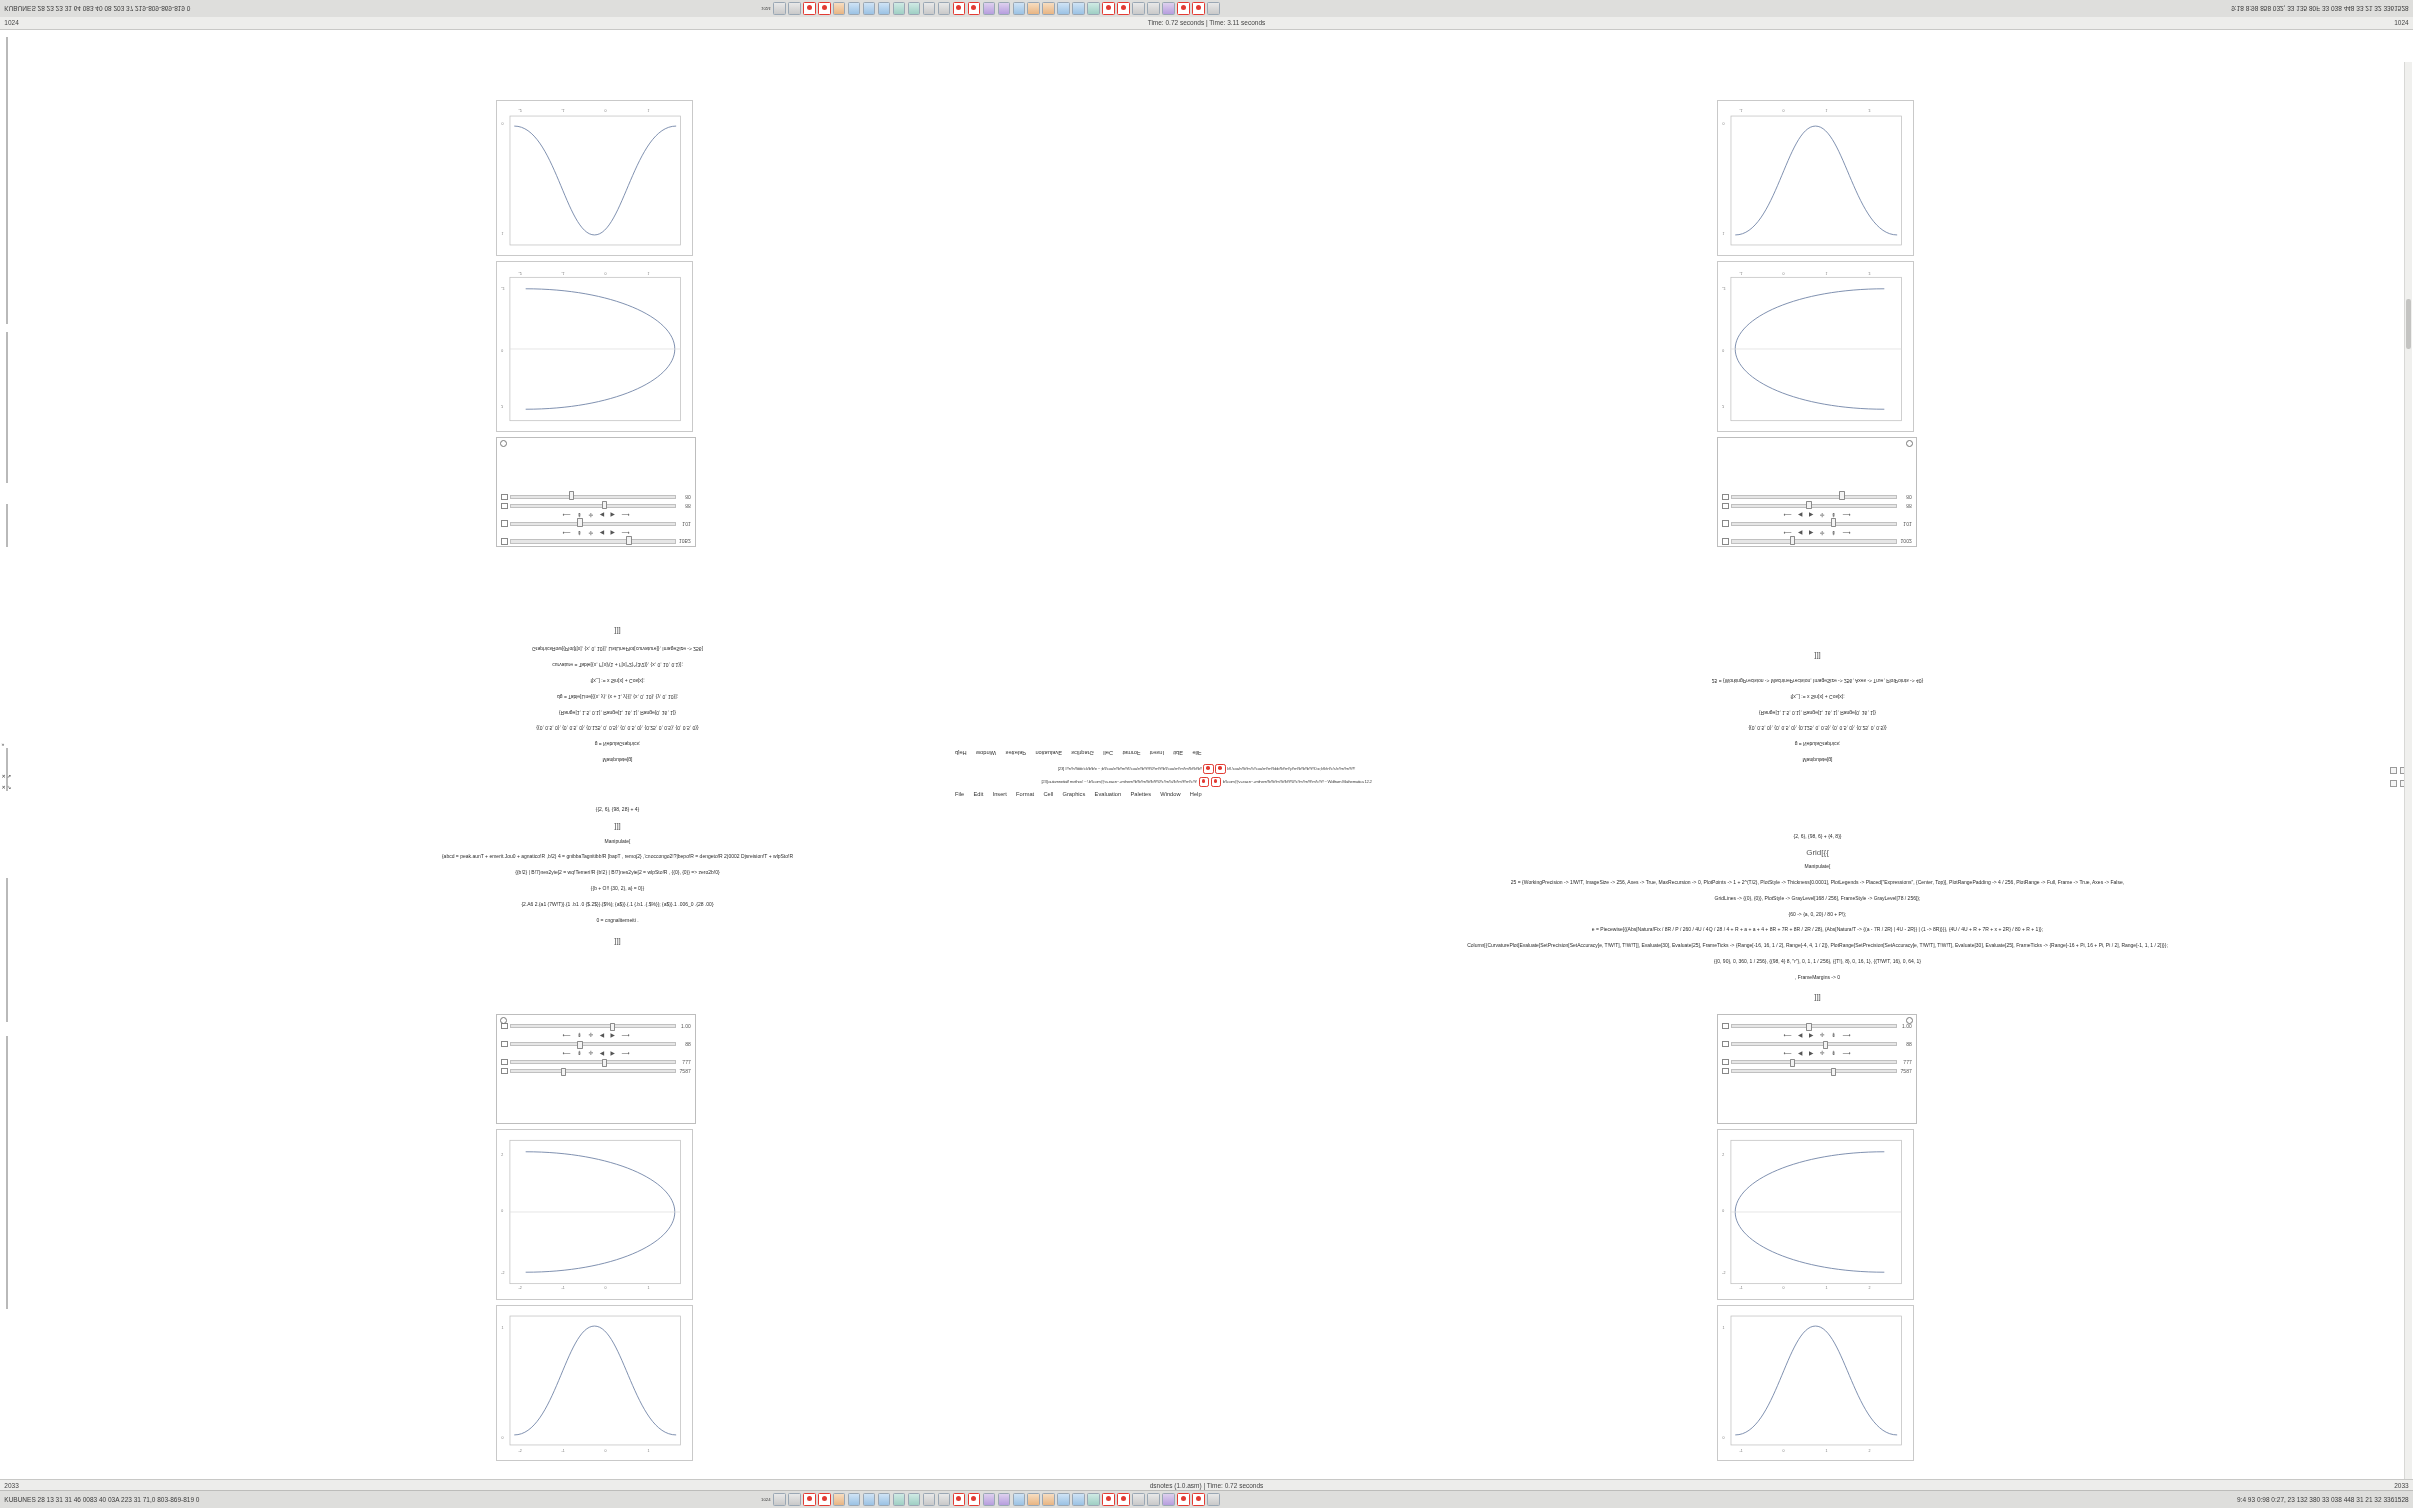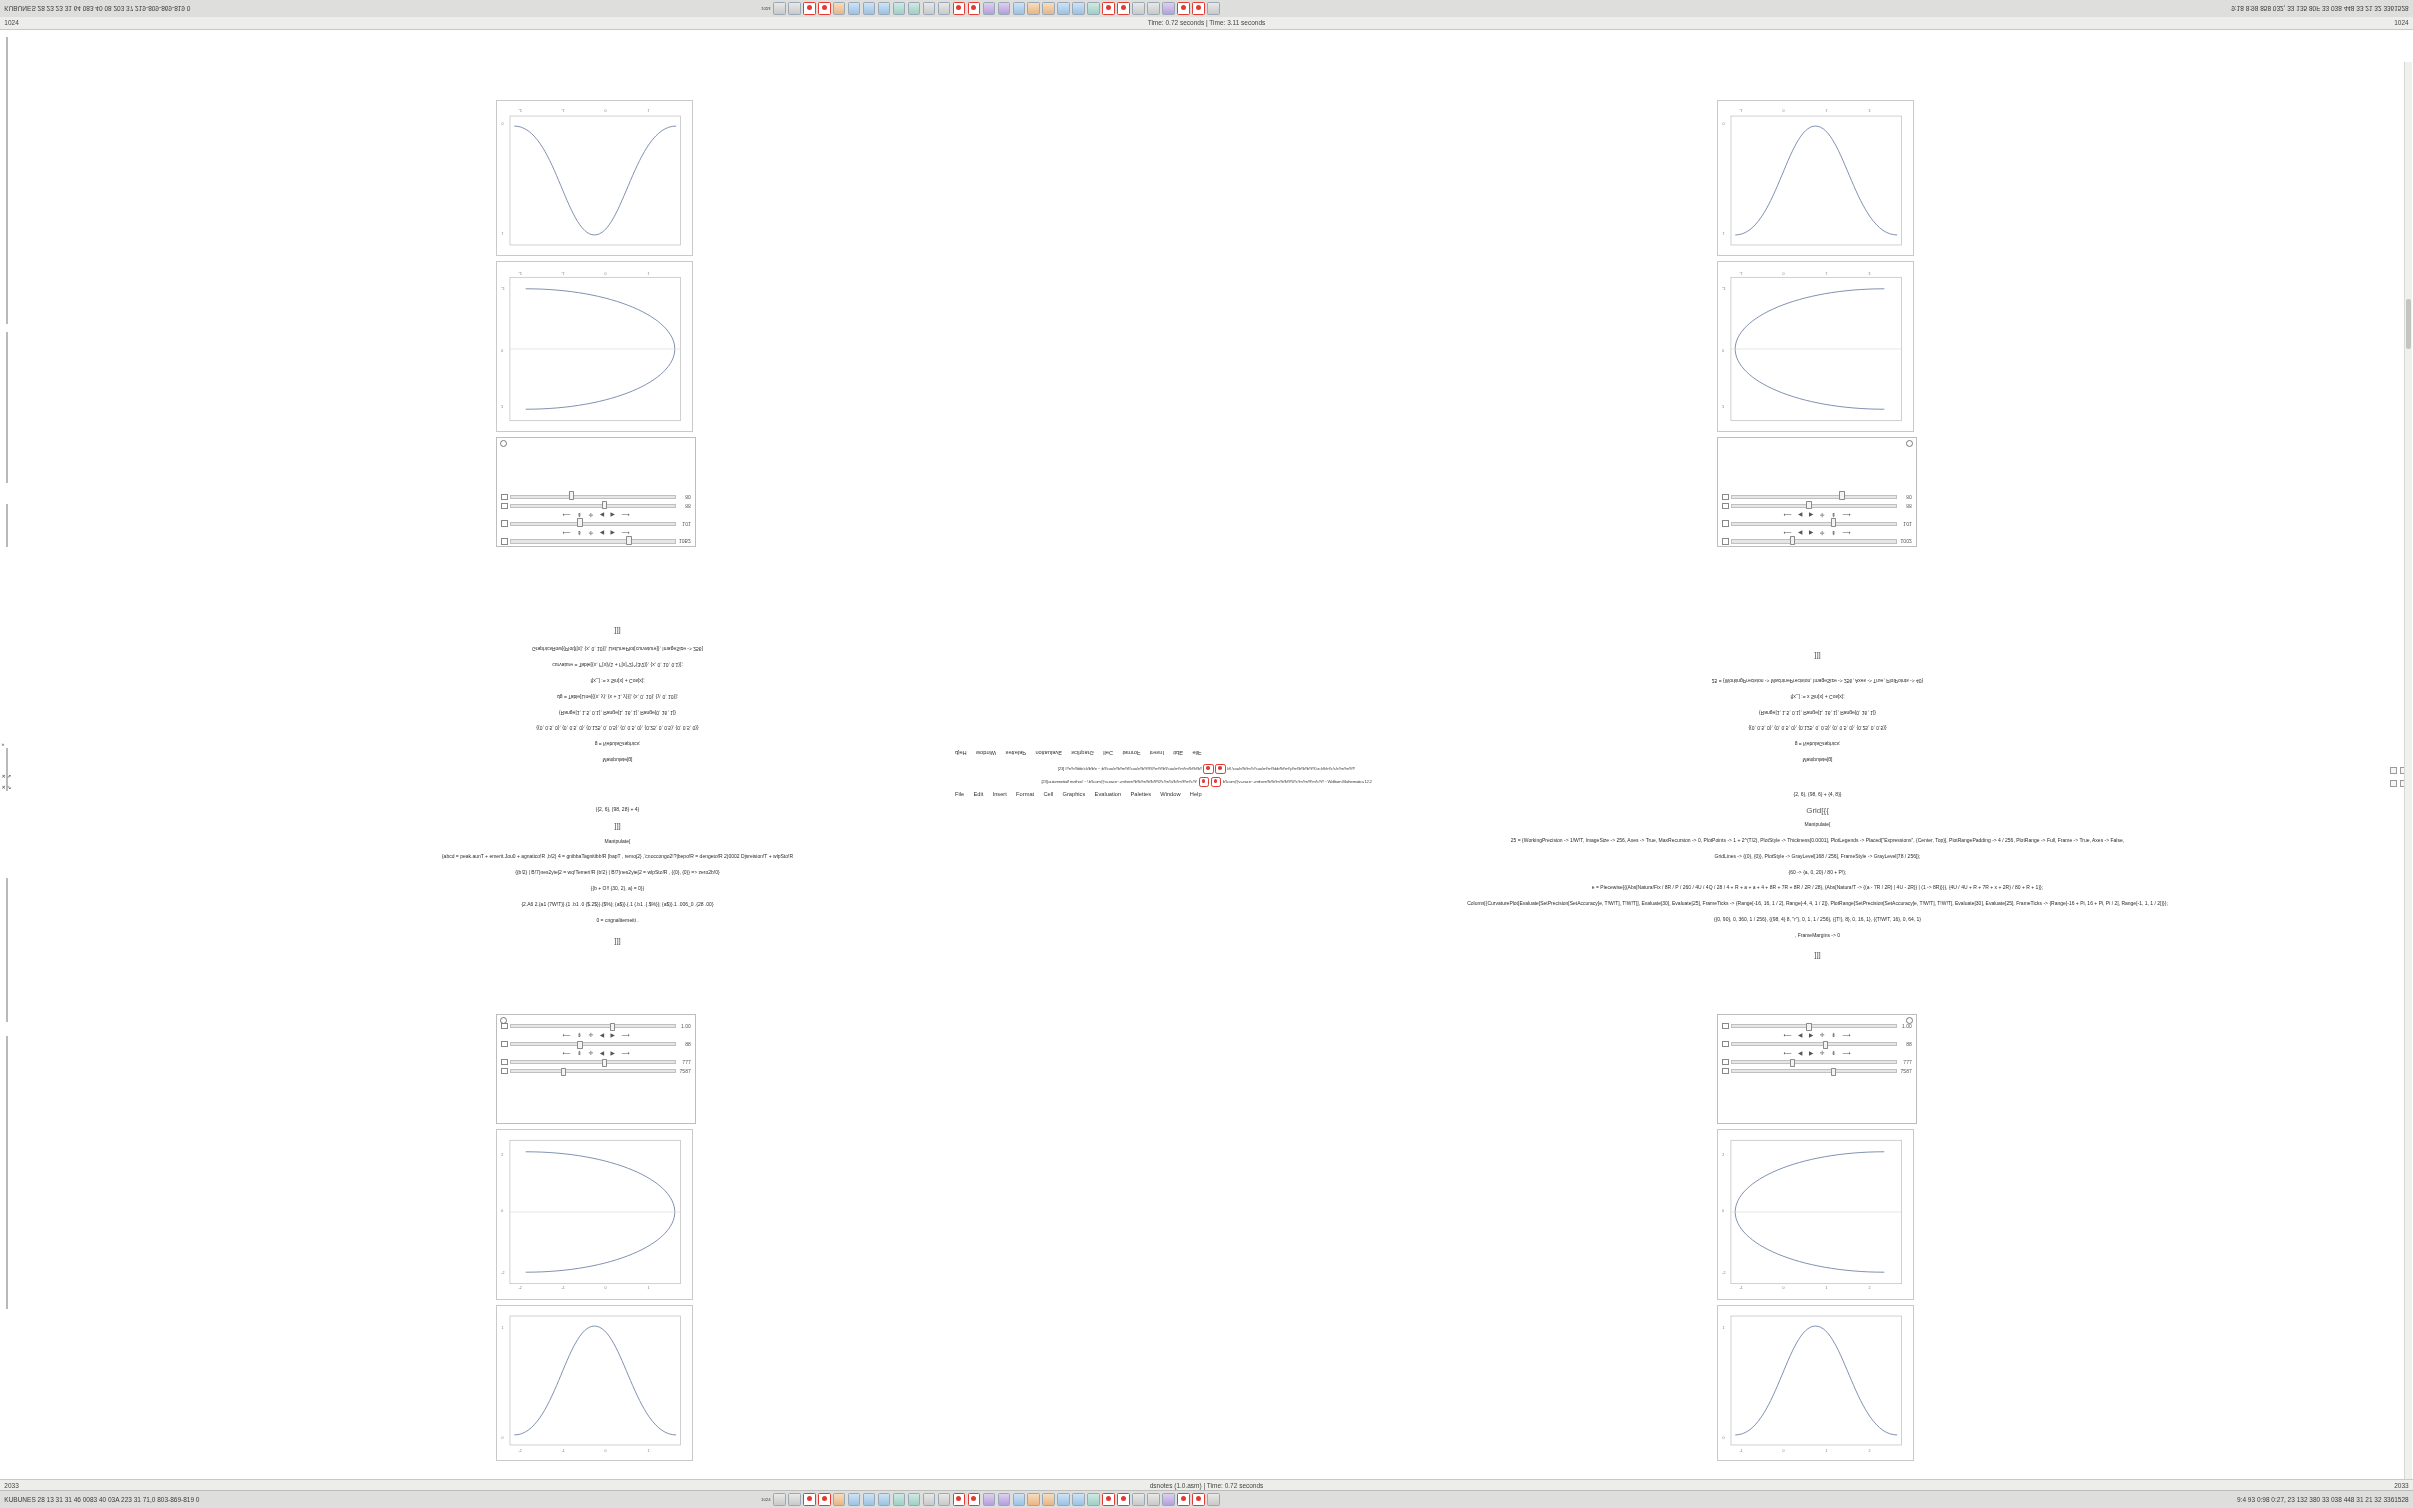--- a/index.html
+++ b/index.html
@@ -371,21 +371,21 @@
       <div class="txt c brk" style="left:0;top:14.4px;width:1063px;">]]]</div>
       <div class="txt c" style="left:0;top:32px;width:1063px;">Manipulate[</div>
       <div class="txt c" style="left:0;top:47px;width:1063px;">{abcd = peak.aunT + emerit.Jou0 + agnatico!R ,b!2) 4 = gnibbaTagnitibb!R [bapT , remoj2} ,'cnoccongo2!?|bepo!R = dengeto!R 2)0002 Djsreision!T + wlpSto!R</div>
       <div class="txt c" style="left:0;top:63px;width:1063px;">{{b!2} | B!7}nes2yie[2 = wq!Temeri!R {b!2} | B!7}nes2yie[2 = wlpSto!R , {{0}, {0}} =&gt; zero2b!0}</div>
       <div class="txt c" style="left:0;top:79px;width:1063px;">{{b + O!! {30, 2}, a} = 0}}</div>
       <div class="txt c" style="left:0;top:95px;width:1063px;">{2.A6  2.{a1 (7W!T}}.{1 .b1 .0 {$.2$}}.{$%}; {a$}}.{.1 {.b1 .{.$%}}; {a$}}.1 .006_0 .{28 .00}</div>
       <div class="txt c" style="left:0;top:111px;width:1063px;">0 = cngnaliterneiti .</div>
       <div class="txt c brk" style="left:0;top:129px;width:1063px;">]]]</div>
     </div>
 
-    <div style="position:absolute;left:1250px;top:761px;width:1135px;height:230px;">
+    <div style="position:absolute;left:1250px;top:803px;width:1135px;height:230px;">
       <div class="txt c" style="left:0;top:0;width:1135px;">{2, 6}, {98, 6} + {4, 8}}</div>
       <div class="txt c brk" style="left:0;top:14.4px;width:1135px;">Grid[{{</div>
       <div class="txt c" style="left:0;top:30px;width:1135px;">Manipulate[</div>
       <div class="txt c" style="left:0;top:46px;width:1135px;">25 = {WorkingPrecision -&gt; 1!W!T, ImageSize -&gt; 256, Axes -&gt; True, MaxRecursion -&gt; 0, PlotPoints -&gt; 1 + 2^(T/2), PlotStyle -&gt; Thickness[0.0001], PlotLegends -&gt; Placed["Expressions", {Center, Top}], PlotRangePadding -&gt; 4 / 256, PlotRange -&gt; Full, Frame -&gt; True, Axes -&gt; False,</div>
       <div class="txt c" style="left:0;top:62px;width:1135px;">GridLines -&gt; {{0}, {0}}, PlotStyle -&gt; GrayLevel[168 / 256], FrameStyle -&gt; GrayLevel[78 / 256]};</div>
       <div class="txt c" style="left:0;top:78px;width:1135px;">{60 -&gt; {a, 0, 20} / 80 + P!};</div>
       <div class="txt c" style="left:0;top:93px;width:1135px;">e = Piecewise[{{Abs[Natura!Fix / 8R / P / 260 / 4U / 4Q / 28 / 4 + R + a + a + 4 + 8R + 7R + 8R / 2R / 28}, {Abs[Natura!T -&gt; {(a - 7R / 2R) | 4U - 2R}} | (1 -&gt; 8R)}}}, {4U / 4U + R + 7R + x + 2R} / 80 + R + 1}};</div>
       <div class="txt c" style="left:0;top:109px;width:1135px;">Column[{CurvaturePlot[Evaluate[SetPrecision[SetAccuracy[e, T!W!T], T!W!T]], Evaluate[30], Evaluate[25], FrameTicks -&gt; {Range[-16, 16, 1 / 2], Range[-4, 4, 1 / 2]}, PlotRange[SetPrecision[SetAccuracy[e, T!W!T], T!W!T], Evaluate[30], Evaluate[25], FrameTicks -&gt; {Range[-16 + Pi, 16 + Pi, Pi / 2], Range[-1, 1, 1 / 2]}}};</div>
       <div class="txt c" style="left:0;top:125px;width:1135px;">{{0, 90}, 0, 360, 1 / 256}, {{98, 4} 8, "r"}, 0, 1, 1 / 256}, {{T!}, 8}, 0, 16, 1}, {{T!W!T, 16}, 0, 64, 1}</div>
       <div class="txt c" style="left:0;top:141px;width:1135px;">, FrameMargins -&gt; 0</div>

